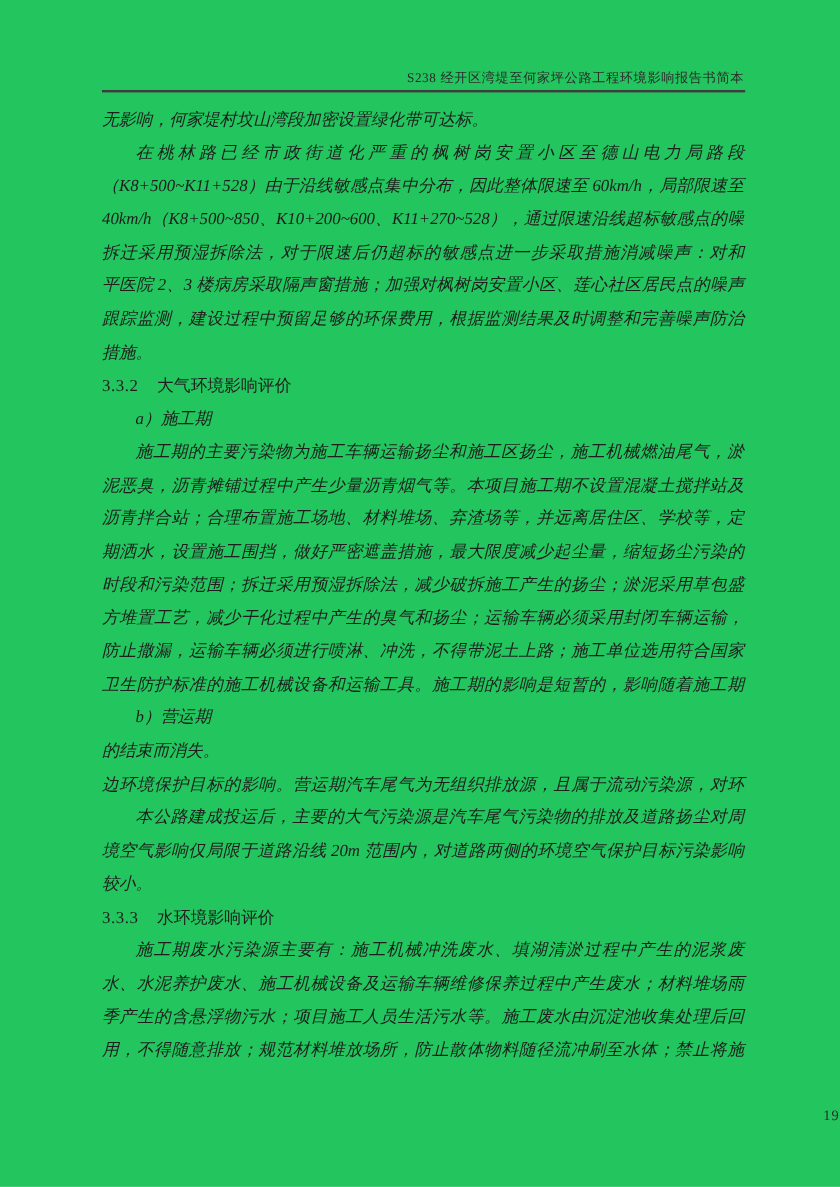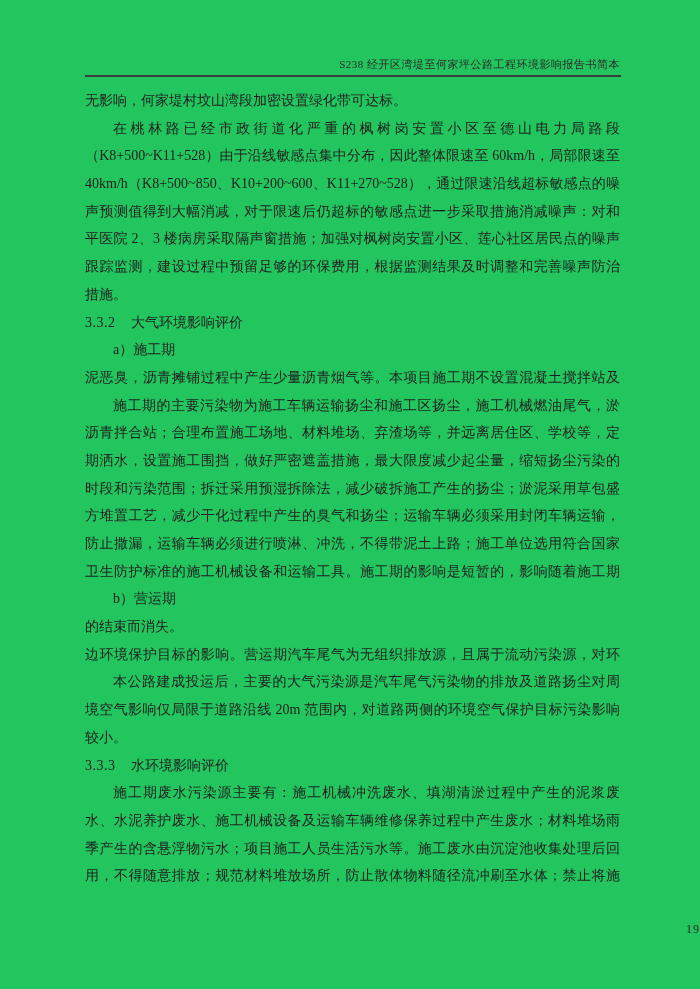--- a/index.html
+++ b/index.html
@@ -21,20 +21,21 @@
   
   .doc-body{
     position:absolute;top:87px;left:85px;width:535px;
     font-size:14px;line-height:27.7px;color:#1e1e1e;
   }
   .line{
     height:27.7px;
     text-align:justify;
     text-align-last:justify;
     white-space:nowrap;
+    font-style:italic;
   }
   .line.left{text-align-last:left;}
   .line.indent{text-indent:2em;}
   .heading{height:27.7px;text-align:left;}
   .heading .num{letter-spacing:0.5px;}
   .heading .title{margin-left:1.1em;}
   
   .page-number{
     position:absolute;top:922px;left:0;width:700px;text-align:right;
     font-size:12px;color:#2b2b2b;letter-spacing:1px;
@@ -45,28 +46,28 @@
 
 <div class="page">
   <div class="header-text">S238 经开区湾堤至何家坪公路工程环境影响报告书简本</div>
   <div class="header-rule"></div>
 
   <div class="doc-body">
       <div class="line left">无影响，何家堤村坟山湾段加密设置绿化带可达标。</div>
       <div class="line indent">在桃林路已经市政街道化严重的枫树岗安置小区至德山电力局路段</div>
       <div class="line">（K8+500~K11+528）由于沿线敏感点集中分布，因此整体限速至 60km/h，局部限速至</div>
       <div class="line">40km/h（K8+500~850、K10+200~600、K11+270~528），通过限速沿线超标敏感点的噪</div>
-      <div class="line">声预测值得到大幅消减，对于限速后仍超标的敏感点进一步采取措施消减噪声：对和</div>
+      <div class="line">拆迁采用预湿拆除法，对于限速后仍超标的敏感点进一步采取措施消减噪声：对和</div>
       <div class="line">平医院 2、3 楼病房采取隔声窗措施；加强对枫树岗安置小区、莲心社区居民点的噪声</div>
       <div class="line">跟踪监测，建设过程中预留足够的环保费用，根据监测结果及时调整和完善噪声防治</div>
       <div class="line left">措施。</div>
       <div class="heading"><span class="num">3.3.2</span><span class="title">大气环境影响评价</span></div>
       <div class="line indent left">a）施工期</div>
+      <div class="line indent">施工期的主要污染物为施工车辆运输扬尘和施工区扬尘，施工机械燃油尾气，淤</div>
       <div class="line">泥恶臭，沥青摊铺过程中产生少量沥青烟气等。本项目施工期不设置混凝土搅拌站及</div>
-      <div class="line indent">施工期的主要污染物为施工车辆运输扬尘和施工区扬尘，施工机械燃油尾气，淤</div>
       <div class="line">沥青拌合站；合理布置施工场地、材料堆场、弃渣场等，并远离居住区、学校等，定</div>
       <div class="line">期洒水，设置施工围挡，做好严密遮盖措施，最大限度减少起尘量，缩短扬尘污染的</div>
       <div class="line">时段和污染范围；拆迁采用预湿拆除法，减少破拆施工产生的扬尘；淤泥采用草包盛</div>
       <div class="line">方堆置工艺，减少干化过程中产生的臭气和扬尘；运输车辆必须采用封闭车辆运输，</div>
       <div class="line">防止撒漏，运输车辆必须进行喷淋、冲洗，不得带泥土上路；施工单位选用符合国家</div>
       <div class="line">卫生防护标准的施工机械设备和运输工具。施工期的影响是短暂的，影响随着施工期</div>
       <div class="line indent left">b）营运期</div>
       <div class="line left">的结束而消失。</div>
       <div class="line">边环境保护目标的影响。营运期汽车尾气为无组织排放源，且属于流动污染源，对环</div>
       <div class="line indent">本公路建成投运后，主要的大气污染源是汽车尾气污染物的排放及道路扬尘对周</div>

